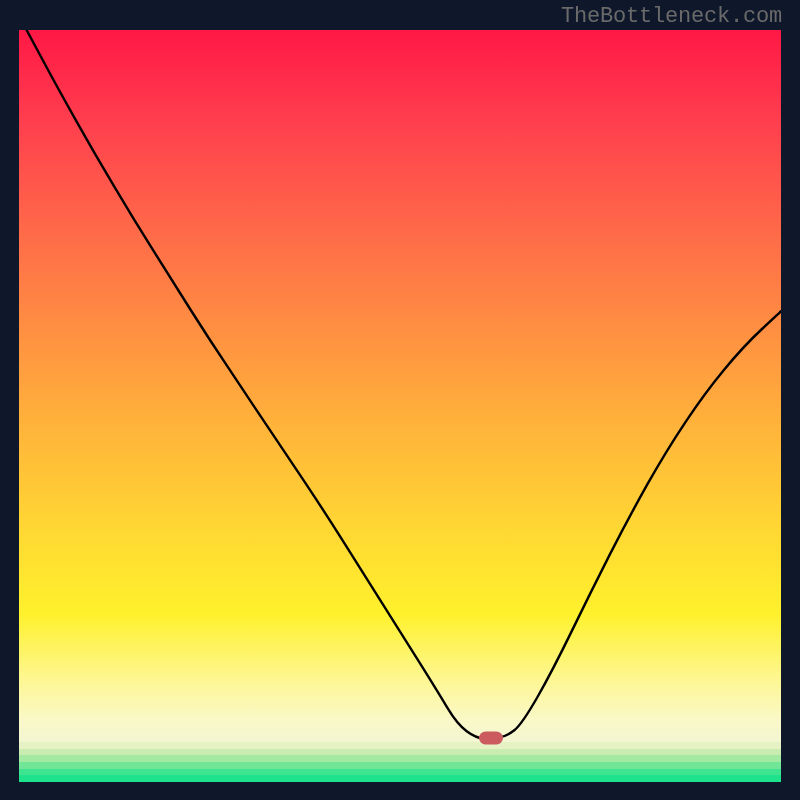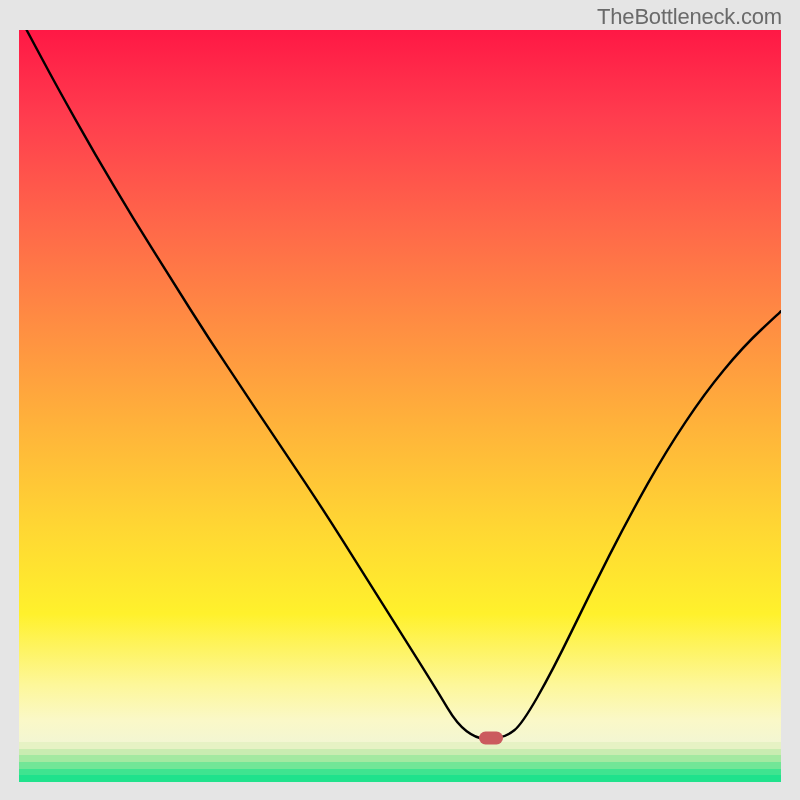--- a/index.html
+++ b/index.html
@@ -8,21 +8,22 @@
     background: #000;
     width: 800px;
     height: 800px;
     overflow: hidden;
     font-family: Arial, sans-serif;
   }
   .frame {
     position: relative;
     width: 800px;
     height: 800px;
-    background: #e5e5e5;
+    background: #0f172a;
+    font-family: Liberation Mono, monospace;
   }
   .watermark {
     position: absolute;
     top: 4px;
     right: 18px;
     color: #6a6a6a;
     font-size: 22px;
     font-weight: 500;
     letter-spacing: -0.2px;
     z-index: 5;

